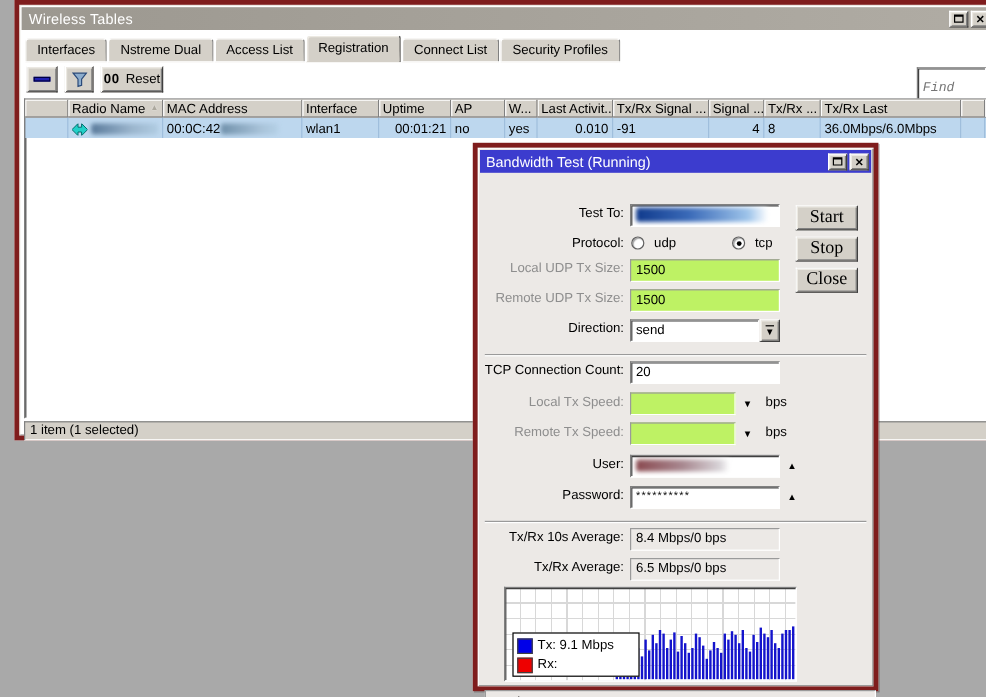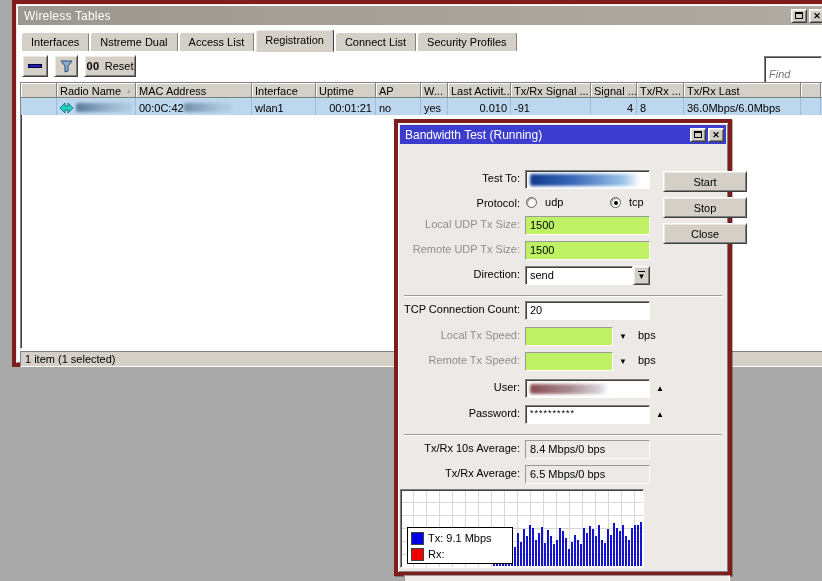--- a/index.html
+++ b/index.html
@@ -20,21 +20,21 @@
   .tab.active { height:23px; z-index:3; padding-top:4px; box-shadow: inset 1px 1px 0 #ece9e2; border-color:#ffffff #404040 transparent #ffffff; }
   .tabs-underline { height:1px; background:#ffffff; margin-top:-1px; position:relative; z-index:1; }
 
   .toolbar { height:28px; display:flex; align-items:center; padding:3px 4px 3px 4px; position:relative; }
   .toolbar .btn { height:22px; margin-right:6px; }
   .btn-minus { width:26px; }
   .minus-glyph { width:14px; height:4px; background:#2020b0; border:1px solid #000040; }
   .btn-filter { width:24px; }
   .btn-reset { width:52px; font-size:11px; gap:5px; }
   .reset-00 { font-weight:bold; letter-spacing:0.5px; }
-  .find-input { position:absolute; right:6px; top:4px; width:58px; height:35px; font-family:Liberation Sans, sans-serif; font-size:11px; font-style:italic; color:#9a9a9a; padding:2px 4px; outline:none; }
+  .find-input { position:absolute; right:6px; top:4px; width:58px; height:35px; font-family:Liberation Mono, monospace; font-size:11px; font-style:italic; color:#9a9a9a; padding:2px 4px; outline:none; }
 
   .table-area { position:absolute; left:4px; top:78px; width:814px; height:267px; background:#ffffff; border:1px solid; border-color:#808080 #ffffff #ffffff #808080; box-shadow: inset 1px 1px 0 #404040; overflow:hidden; }
   .thead { display:flex; height:15px; background:#d4d0c8; }
   .th { flex:none; background:#d4d0c8; border-right:1px solid #808080; border-bottom:1px solid #808080; box-shadow: inset 1px 1px 0 #ffffff; padding:1px 3px 0 3px; white-space:nowrap; overflow:hidden; font-size:11px; display:flex; align-items:center; }
   .sort-arrow { font-size:7px; color:#aca89e; margin-left:4px; text-shadow:0 0 1px #ffffff; }
   .th-drop { flex:none; width:18px; height:15px; font-size:8px; padding-top:1px; }
   .trow { display:flex; height:17px; background:#bdd7ee; }
   .td { flex:none; padding:2px 3px 0 3px; white-space:nowrap; overflow:hidden; border-right:1px solid #9fbedc; font-size:11px; display:flex; align-items:center; }
   .td.right { justify-content:flex-end; }
   .wireless-icon { display:inline-flex; margin-right:3px; }
@@ -52,31 +52,31 @@
   .dlg-titlebar { height:19px; background:#3c3cce; display:flex; align-items:center; padding:0 2px 0 5px; }
   .dlg-titlebar .title { color:#ffffff; font-size:12px; flex:1; }
   .dlg-body { position:absolute; left:2px; top:22px; right:2px; bottom:2px; }
 
   .abs { position:absolute; }
   .flabel { position:absolute; left:0; width:120px; text-align:right; padding-top:2px; font-size:11px; }
   .flabel.disabled { color:#8e8e8e; }
   .field { position:absolute; left:125px; width:125px; height:19px; font-size:11px; padding:2px 4px 0 4px; white-space:nowrap; overflow:hidden; }
   .field.disabled { background:#bef264; border:1px solid; border-color:#9a9a9a #ffffff #ffffff #9a9a9a; color:#000; }
   .field.readonly { background:#ece9e6; border:1px solid; border-color:#9a9a9a #ffffff #ffffff #9a9a9a; }
-  .dlg-btn { position:absolute; left:263px; width:84px; height:21px; font-size:11px; }
+  .dlg-btn { position:absolute; left:263px; width:52px; height:21px; font-size:15px;font-family:Liberation Serif, serif; }
   .sep { position:absolute; left:4px; right:4px; height:2px; border-top:1px solid #9a9a9a; border-bottom:1px solid #ffffff; }
   .radio { display:inline-block; width:11px; height:11px; border-radius:50%; background:#ffffff; border:1px solid #606060; box-shadow: inset 1px 1px 1px #a0a0a0; position:relative; top:2px; }
   .radio.checked::after { content:""; position:absolute; left:3px; top:3px; width:4px; height:4px; border-radius:50%; background:#000; }
   .arrow-glyph { position:absolute; font-size:8px; color:#000; padding-top:5px; }
   .combo-btn { position:absolute; left:233px; width:17px; height:19px; }
   .combo-glyph { font-size:8px; border-top:1px solid #000; padding-top:1px; line-height:7px; }
   .unit { position:absolute; left:238px; padding-top:2px; }
 
   
-  .chart { position:absolute; left:0; top:344px; width:244px; height:79px; background:#ffffff;
+  .chart { position:absolute; left:20px; top:344px; width:244px; height:79px; background:#ffffff;
     background-image: repeating-linear-gradient(to right, transparent 0 12px, #d8d8d8 12px 13px),
                       repeating-linear-gradient(to bottom, transparent 0 12px, #d8d8d8 12px 13px);
     border:1px solid; border-color:#808080 #ffffff #ffffff #808080; box-shadow: inset 1px 1px 0 #404040; }
   .bars { position:absolute; left:92px; bottom:1px; height:77px; display:flex; align-items:flex-end; }
   .bar { width:2px; margin-right:1px; background:#1414cc; flex:none; }
   .legend { position:absolute; left:6px; top:37px; width:106px; height:37px; background:#ffffff; border:1px solid #000; padding:2px 3px; z-index:2; }
   .legend-row { display:flex; align-items:center; height:16px; }
   .swatch { width:13px; height:13px; border:1px solid #404040; margin-right:4px; flex:none; }
   .swatch.tx { background:#0000e8; }
   .swatch.rx { background:#ee0000; }

